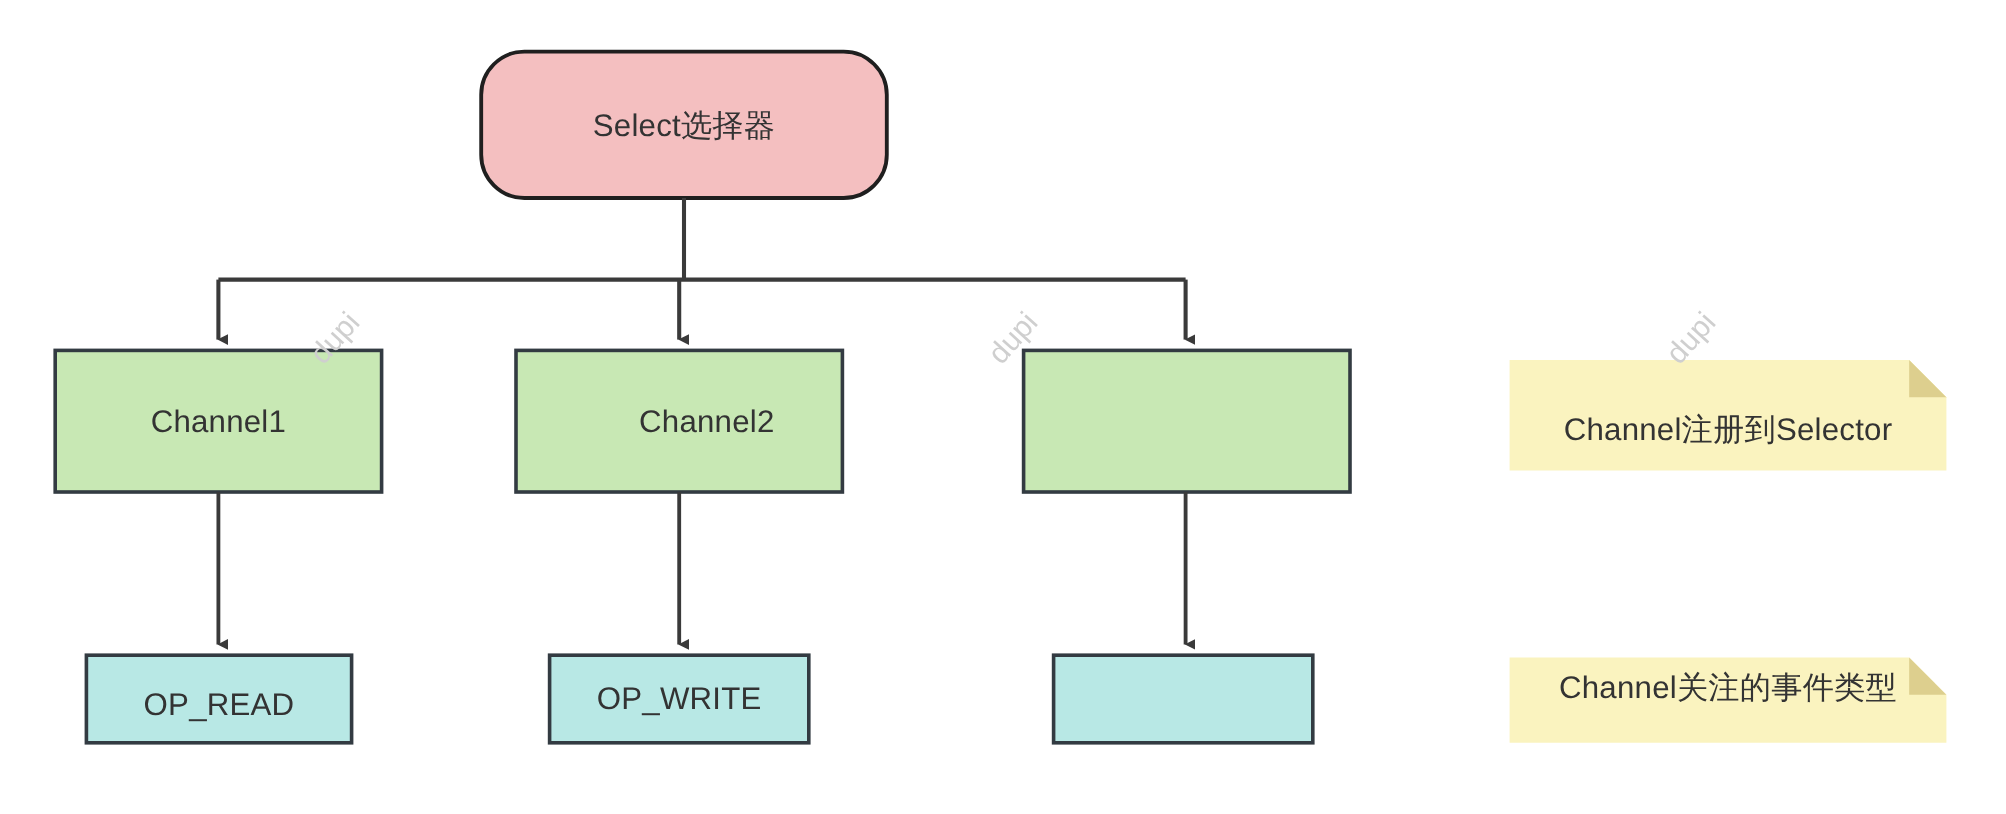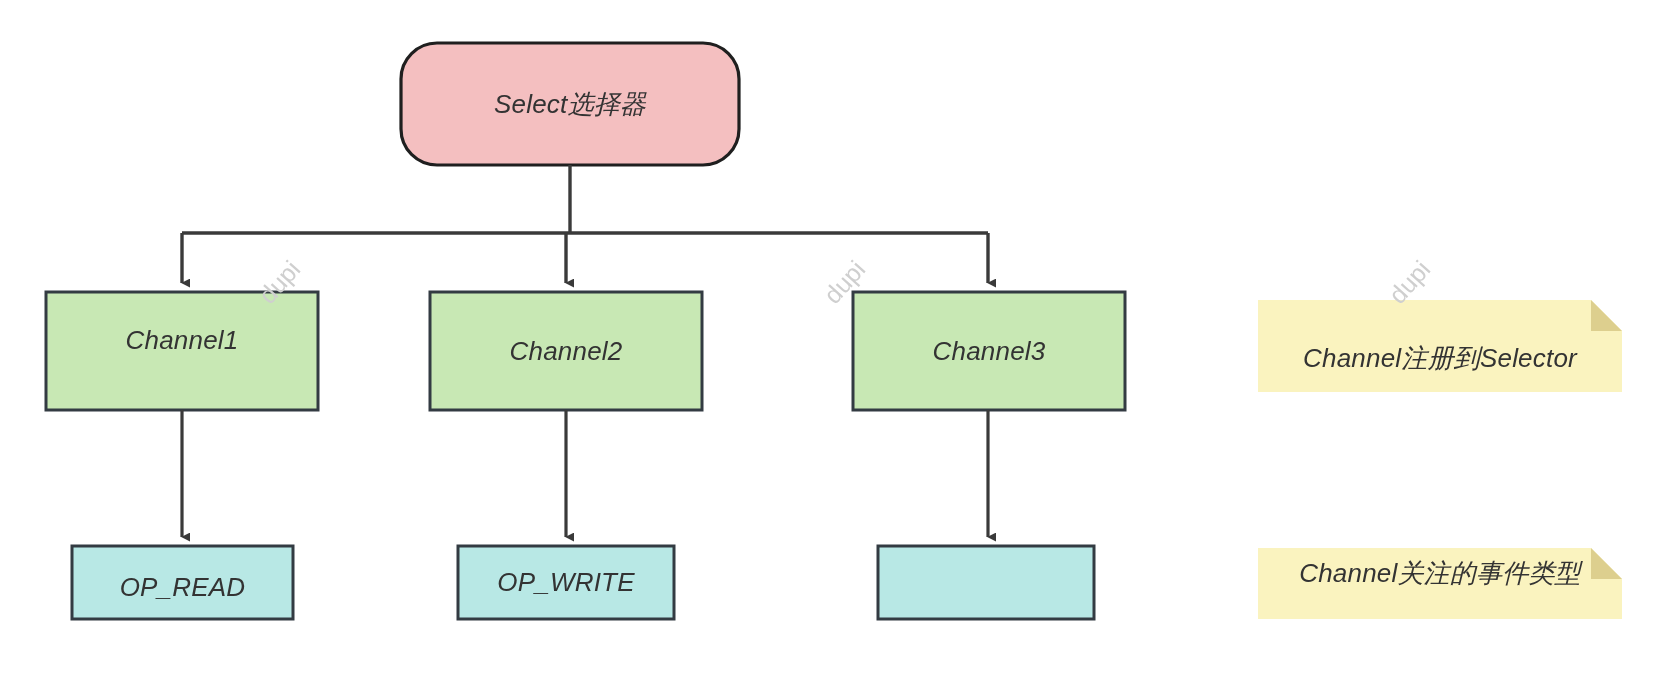--- a/index.html
+++ b/index.html
@@ -27,21 +27,20 @@
   .node-label {
     position: absolute;
     display: flex;
     align-items: center;
     justify-content: center;
     color: #333333;
     font-size: 26px;
     letter-spacing: 0.2px;
     white-space: nowrap;
     pointer-events: none;
-    font-style: italic;
   }
   .watermark {
     position: absolute;
     color: #cfcfcf;
     font-size: 25px;
     font-family: "Liberation Sans", "DejaVu Sans", sans-serif;
     transform: rotate(-48deg);
     transform-origin: left top;
     user-select: none;
     pointer-events: none;
@@ -83,23 +82,22 @@
 
     <path d="M1258,300 L1591,300 L1622,331 L1622,392 L1258,392 Z" fill="#faf3bf" stroke="none"></path>
     <path d="M1591,300 L1622,331 L1591,331 Z" fill="#ddcf8e" stroke="none"></path>
 
     <path d="M1258,548 L1591,548 L1622,579 L1622,619 L1258,619 Z" fill="#faf3bf" stroke="none"></path>
     <path d="M1591,548 L1622,579 L1591,579 Z" fill="#ddcf8e" stroke="none"></path>
   </svg>
 
   <div class="node-label" style="left:401px; top:43px; width:338px; height:122px;">Select选择器</div>
 
-  <div class="node-label" style="left:46px; top:281px; width:272px; height:118px;">Channel1</div>
-  <div class="node-label" style="left:430px; top:292px; width:272px; height:118px;">Channel2</div>
-  <div class="node-label" style="left:853px; top:292px; width:272px; height:118px;">Channel3</div>
+  <div class="node-label" style="left:46px; top:292px; width:272px; height:118px;">Channel1</div>
+  <div class="node-label" style="left:430px; top:292px; width:272px; height:118px;padding-left:23px;">Channel2</div>
 
   <div class="node-label" style="left:72px; top:546px; width:221px; height:83px;">OP_READ</div>
   <div class="node-label" style="left:458px; top:546px; width:216px; height:73px;">OP_WRITE</div>
 
   <div class="node-label" style="left:1258px; top:300px; width:364px; height:116px;">Channel注册到Selector</div>
   <div class="node-label" style="left:1258px; top:548px; width:364px; height:50px;">Channel关注的事件类型</div>
 
   <div class="watermark" style="left:253px; top:290px;">dupi</div>
   <div class="watermark" style="left:818px; top:290px;">dupi</div>
   <div class="watermark" style="left:1383px; top:290px;">dupi</div>

